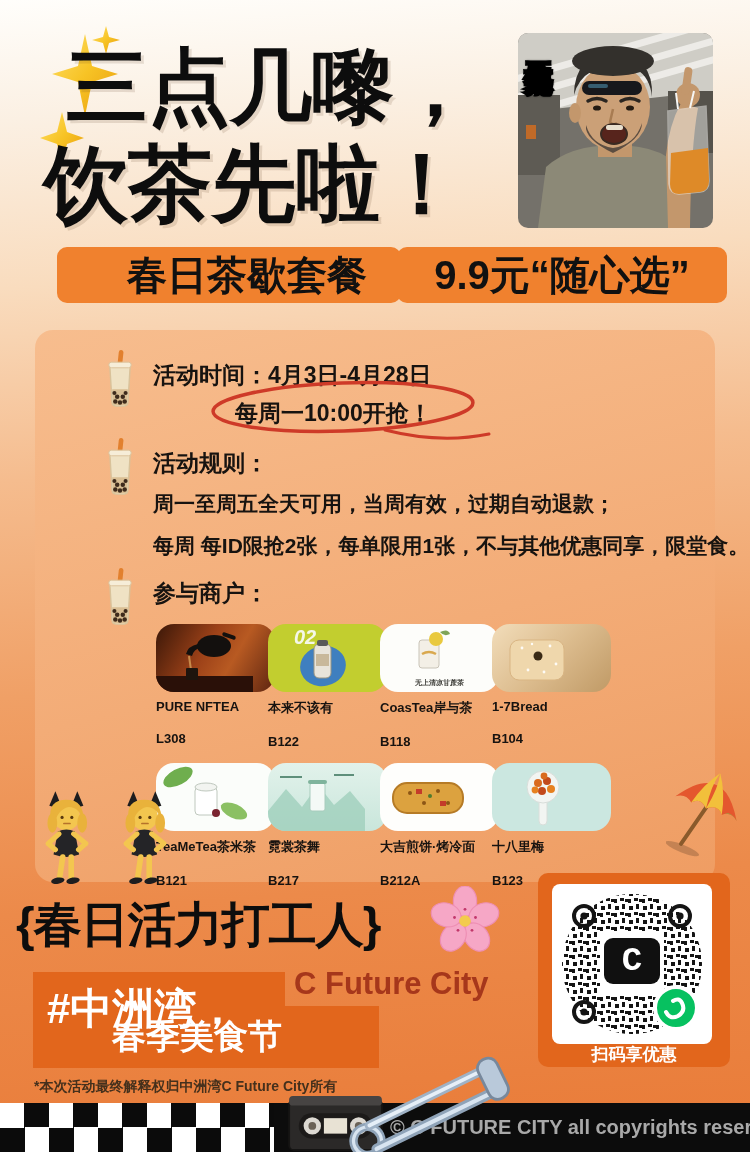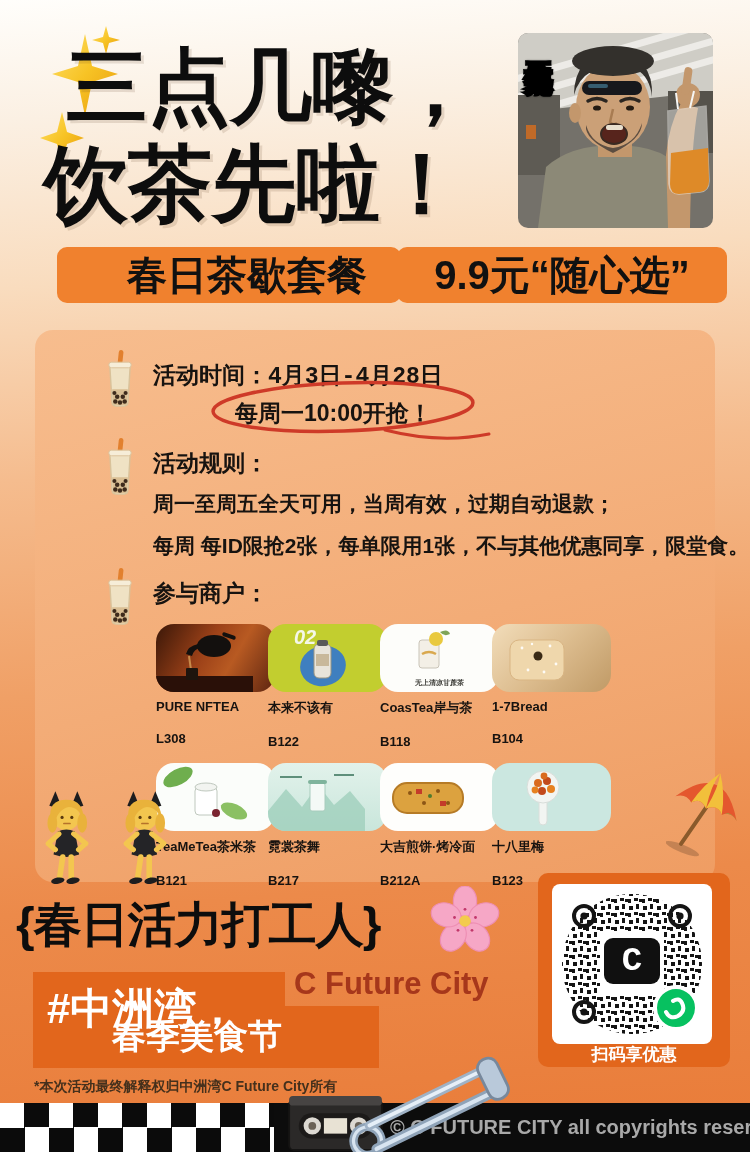--- a/index.html
+++ b/index.html
@@ -141,21 +141,21 @@
       <g fill="#3E2B1C">
         <circle cx="15" cy="55" r="2.4"></circle>
           <circle cx="20" cy="56" r="2.4"></circle>
           <circle cx="25" cy="55" r="2.4"></circle>
         <circle cx="17" cy="50" r="2.4"></circle>
           <circle cx="23" cy="50" r="2.4"></circle>
           <circle cx="14" cy="46" r="2.2"></circle>
           <circle cx="26" cy="46" r="2.2"></circle>
       </g>
     </svg>
-    <div class="label" style="left:118px;top:30px;font-family:Liberation Mono, monospace;">活动时间：4月3日-4月28日</div>
+    <div class="label" style="left:118px;top:30px;">活动时间：4月3日-4月28日</div>
 
     <svg class="circle-annot" viewBox="0 0 286 70">
       <ellipse cx="138" cy="29" rx="130" ry="24" fill="none" stroke="#CE3A28" stroke-width="3.5" transform="rotate(-2 138 29)"></ellipse>
       <path d="M180 52 Q 235 66 284 56" stroke="#CE3A28" stroke-width="3" fill="none" stroke-linecap="round"></path>
     </svg>
     <div class="highlight">每周一10:00开抢！</div>
 
     <svg class="boba" style="left:66px;top:108px;" viewBox="0 0 40 62">
       <rect x="18" y="0" width="5" height="18" rx="2.5" fill="#E2802E" transform="rotate(6 20 9)"></rect>
       <path d="M9 15 L31 15 L28.5 56 Q28 60 24 60 L16 60 Q12 60 11.5 56 Z" fill="#EFE2C4" stroke="#D9C29A" stroke-width="1.5"></path>

